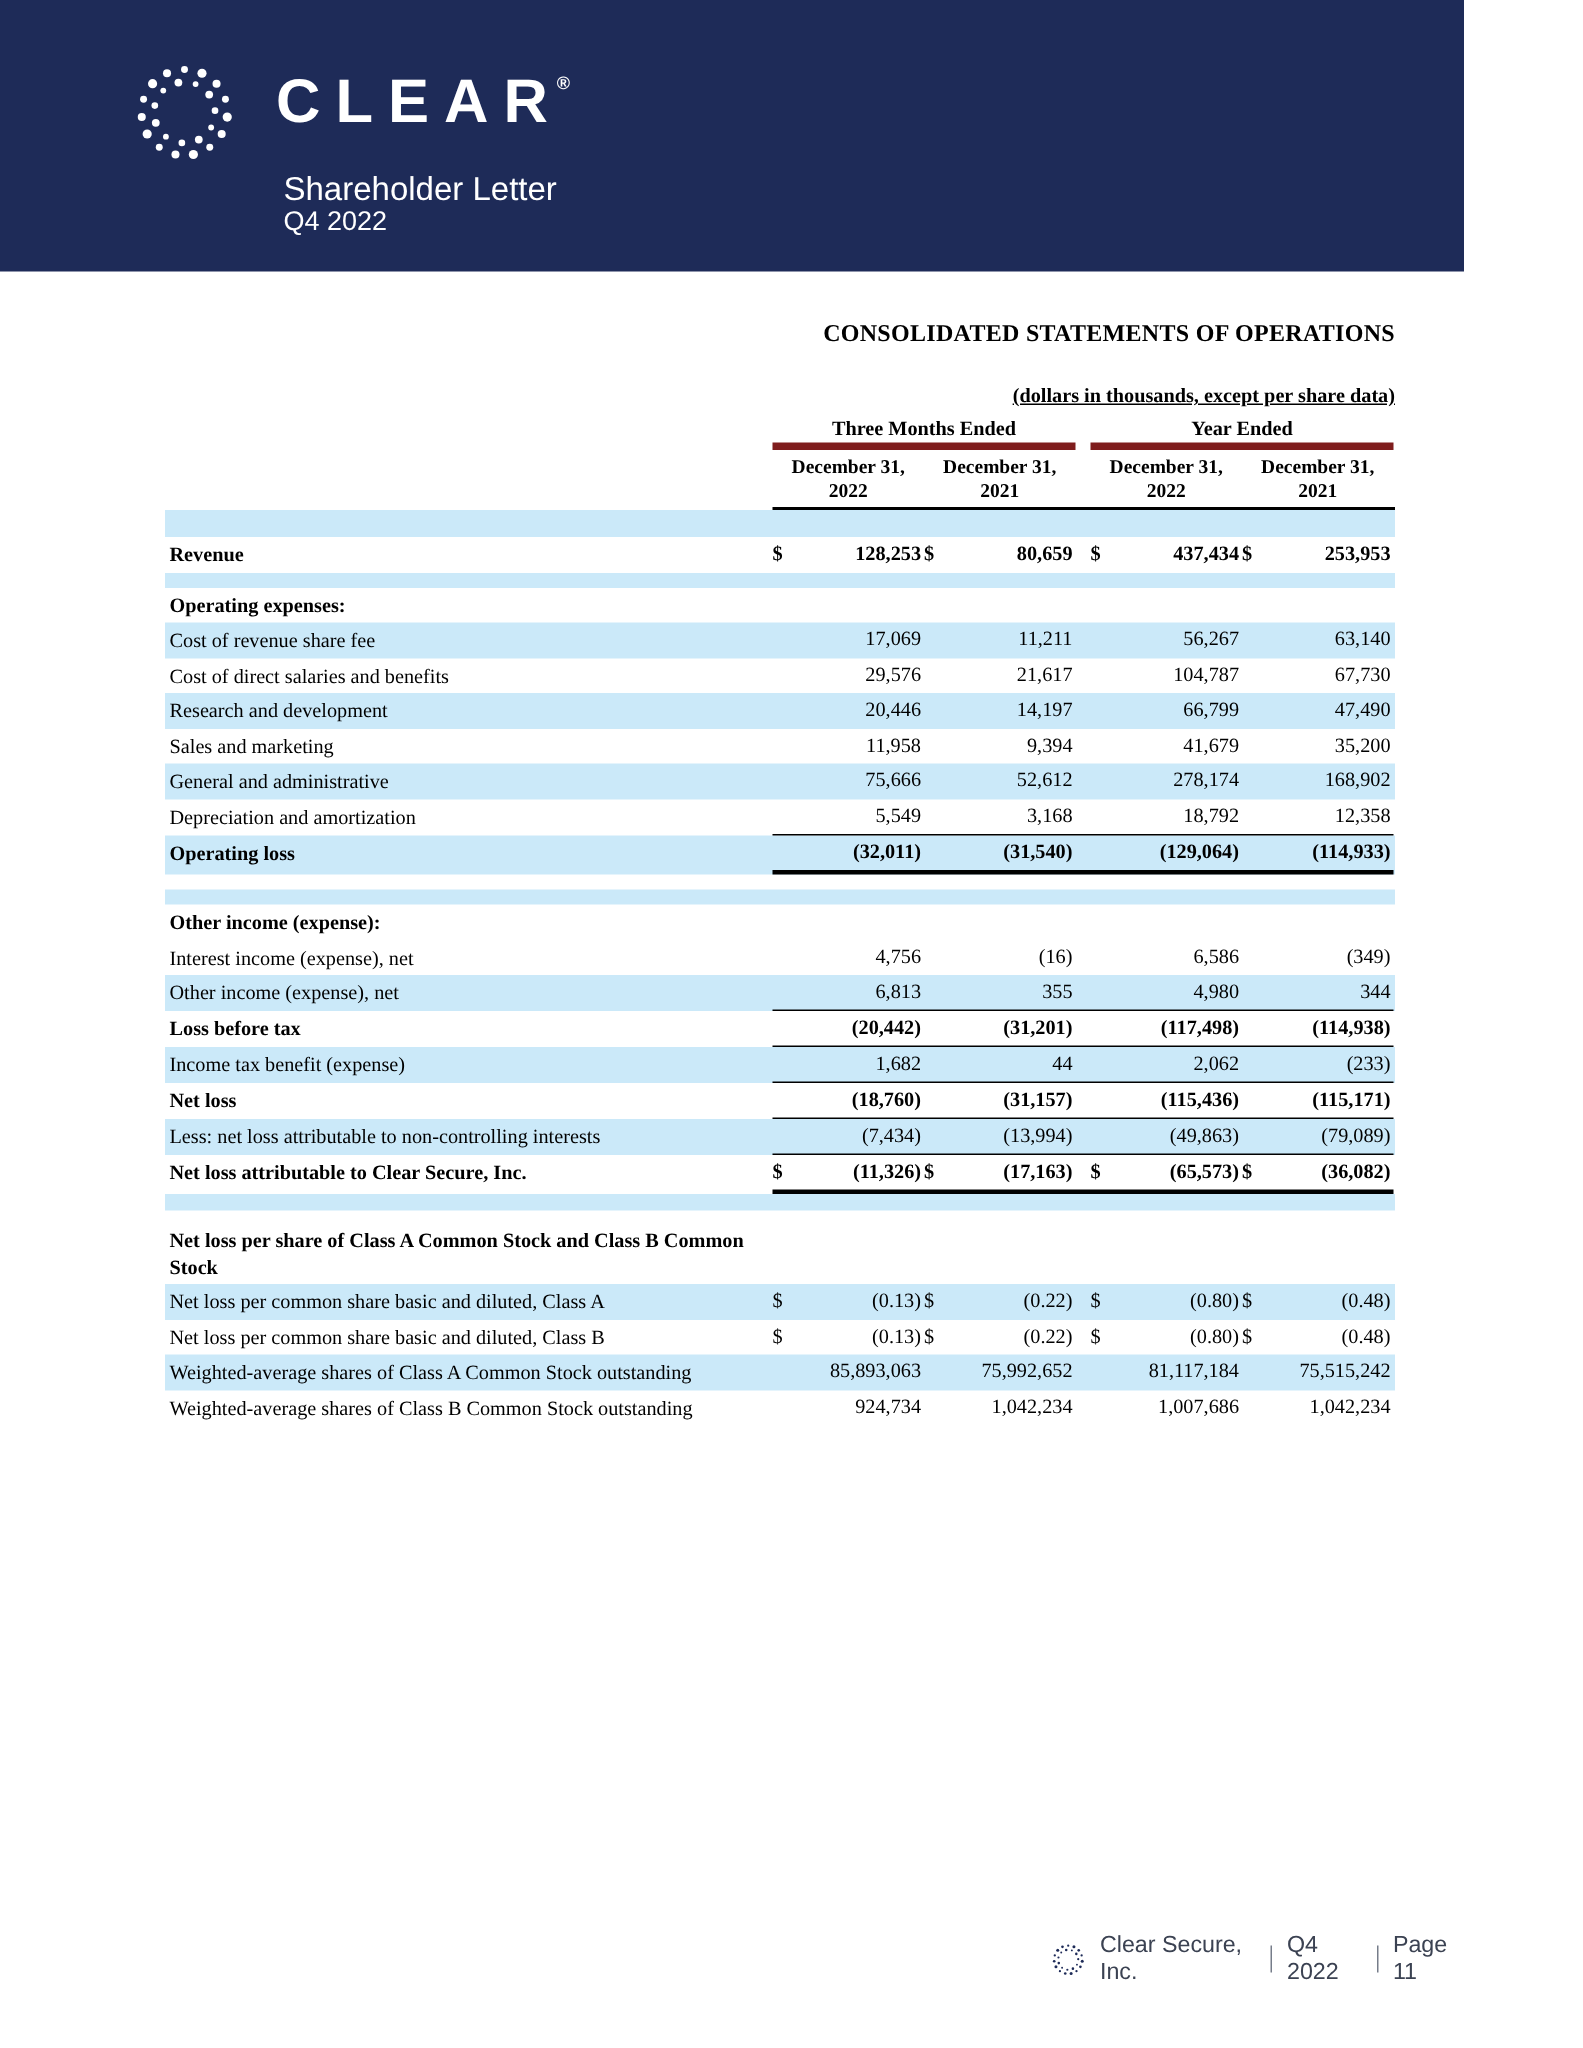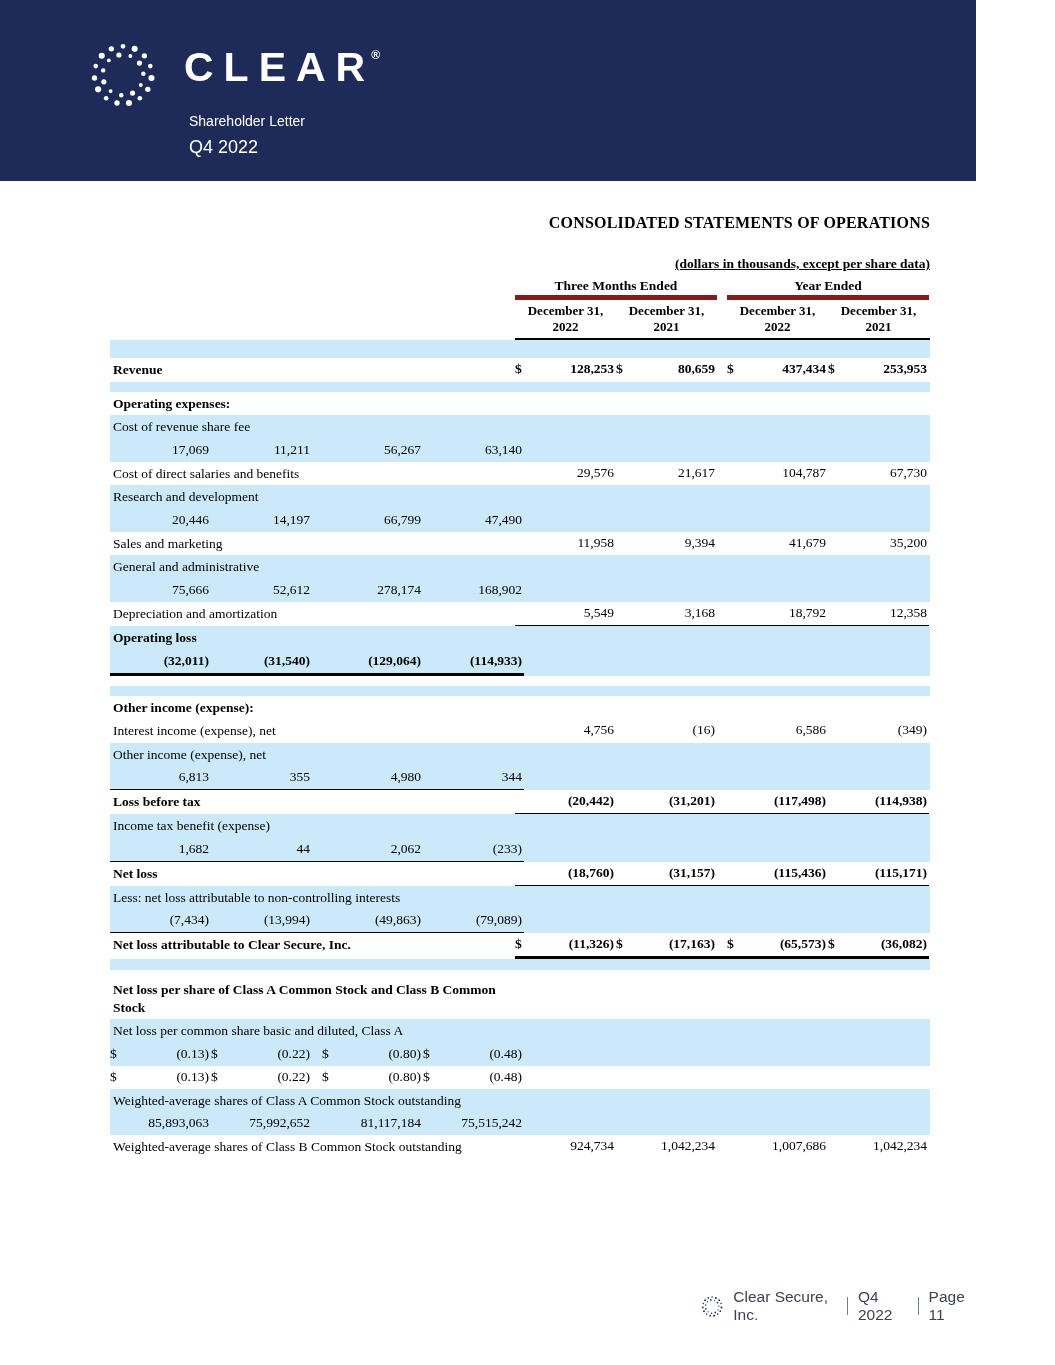--- a/index.html
+++ b/index.html
@@ -6,40 +6,40 @@
   .page{position:relative;width:976px;height:1365px;background:#ffffff;overflow:hidden;
         font-family:"Liberation Serif","DejaVu Serif",serif;color:#000;}
 
   
   .topbar{position:absolute;top:0;left:0;width:100%;height:181px;background:var(--navy);}
   .logo-main{position:absolute;left:86px;top:38px;width:74px;height:74px;}
   .wordmark{position:absolute;left:184px;top:47px;font-family:"Liberation Sans","DejaVu Sans",sans-serif;
             font-weight:bold;font-size:41px;letter-spacing:10px;color:#fff;line-height:1;}
   .wordmark sup{font-size:12px;letter-spacing:0;vertical-align:22px;margin-left:-4px;}
   .banner-sub1{position:absolute;left:189px;top:113px;font-family:"Liberation Sans","DejaVu Sans",sans-serif;
-            font-size:14px;color:#fff;}
+            font-size:22px;color:#fff;}
   .banner-sub2{position:absolute;left:189px;top:137px;font-family:"Liberation Sans","DejaVu Sans",sans-serif;
             font-size:18px;color:#fff;}
 
   
   .title-wrap{position:absolute;left:110px;top:214px;width:820px;text-align:right;}
   .title-main{font-size:16px;font-weight:bold;letter-spacing:.2px;}
   .title-sub{font-size:13.5px;font-weight:bold;margin-top:24px;text-decoration:underline;}
 
   
   .fin-table{position:absolute;left:110px;top:278px;width:820px;font-size:13.5px;}
   .thead-groups{display:flex;margin-left:405px;}
   .pair{width:202px;text-align:center;font-weight:bold;border-bottom:5px solid #7f1d1d;padding-bottom:1px;}
   .pair.pair2{margin-left:10px;}
   .thead-dates{display:flex;margin-left:405px;border-bottom:2px solid #000;padding:3px 0 4px;}
   .dcell{width:101px;text-align:center;font-weight:bold;font-size:13px;line-height:1.2;}
   .dcell.gap{margin-left:10px;}
 
   .trow{display:flex;width:820px;box-sizing:border-box;}
-  .trow.blue{background:var(--row-blue);flex-direction:column;}
+  .trow.blue{background:var(--row-blue);}
   .trow.bold{font-weight:bold;}
   .trow.spacer{display:block;}
   .tlabel{width:405px;box-sizing:border-box;padding:3px 8px 3px 3px;line-height:1.3;}
   .tvals{width:414px;box-sizing:border-box;display:flex;align-items:flex-start;padding:3px 0 4px;}
   .tvals.line{border-bottom:1.5px solid #000;}
   .tvals.thick{border-bottom:3px solid #000;}
   .group{width:101px;box-sizing:border-box;display:flex;padding-right:2px;}
   .group.gap{margin-left:10px;}
   .dollar{width:20px;text-align:left;}
   .num{flex:1;text-align:right;white-space:nowrap;}
@@ -505,20 +505,21 @@
               <span class="dollar">$</span>
               <span class="num">(0.80)</span>
             </div>
             <div class="group">
               <span class="dollar">$</span>
               <span class="num">(0.48)</span>
             </div>
           </div>
         </div>
         <div class="trow">
+          <div class="tlabel">Net loss per common share basic and diluted, Class B</div>
           <div class="tvals">
             <div class="group">
               <span class="dollar">$</span>
               <span class="num">(0.13)</span>
             </div>
             <div class="group">
               <span class="dollar">$</span>
               <span class="num">(0.22)</span>
             </div>
             <div class="group gap">

